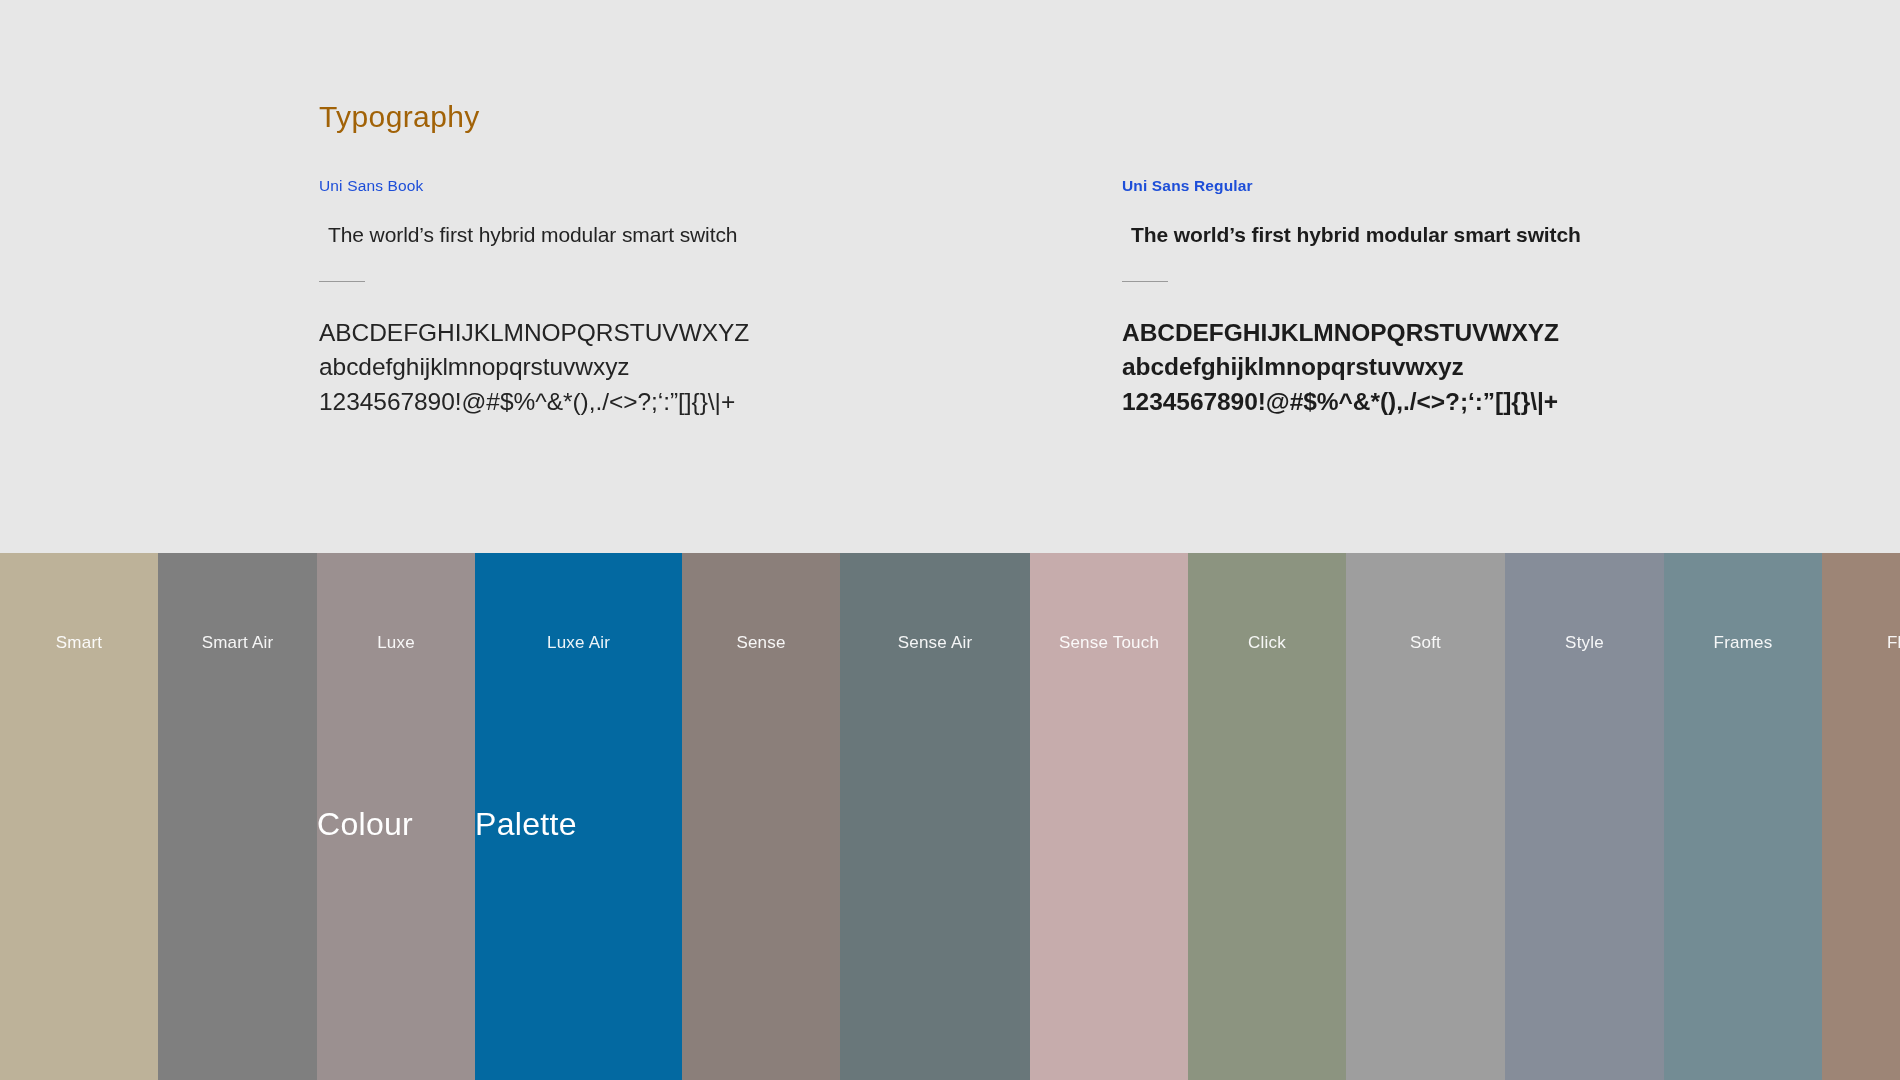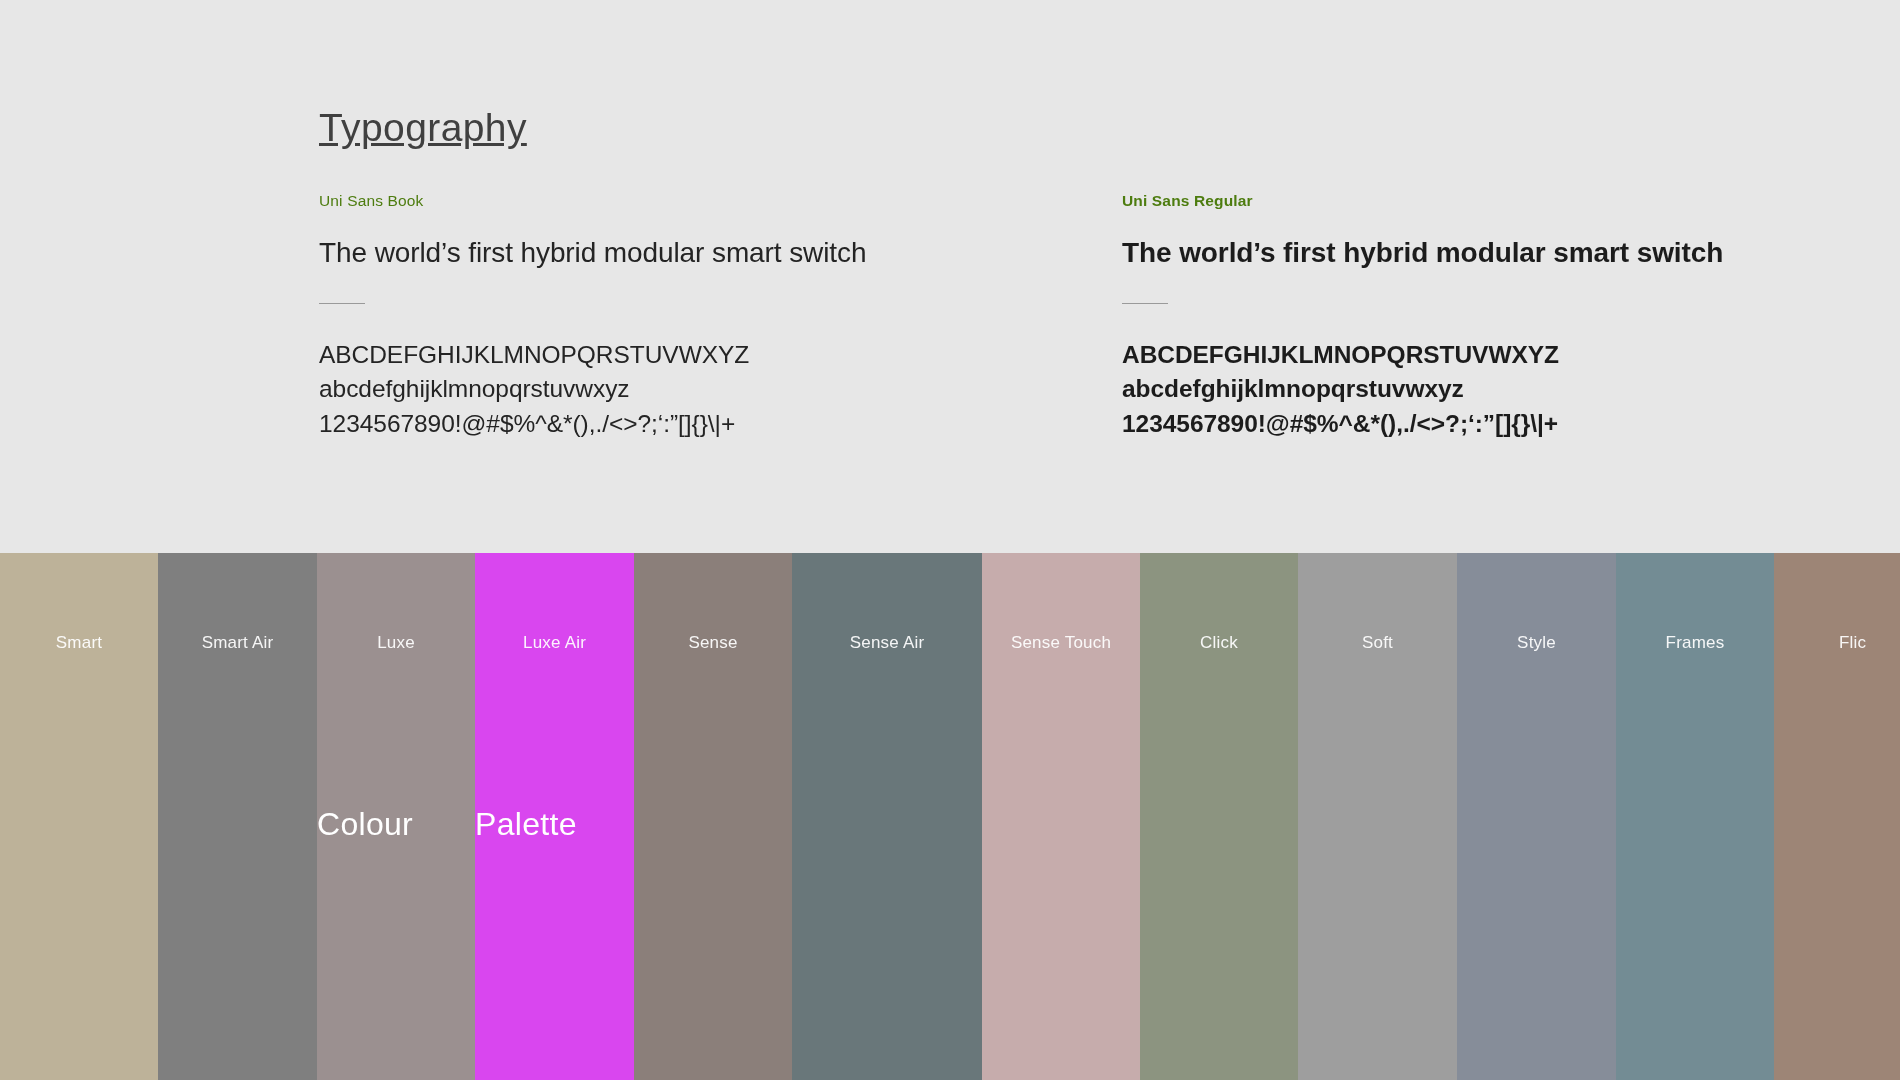--- a/index.html
+++ b/index.html
@@ -31,26 +31,25 @@
     width: 1900px;
     height: 553px;
     background: #e7e7e7;
     box-sizing: border-box;
   }
 
   .section-title {
     position: absolute;
     left: 319px;
     top: 82px;
-    font-size: 39px;
+    font-size: 30px;
     font-weight: 400;
     letter-spacing: 0.4px;
-    color: #404040;
-    line-height: 1;
-    text-decoration: underline;
+    color: #a16207;
+    line-height: 1;
   }
 
   .specimens {
     position: absolute;
     left: 319px;
     top: 178px;
     width: 1500px;
   }
 
   .specimen {
@@ -58,31 +57,31 @@
     top: 0;
     width: 660px;
   }
   .specimen.left  { left: 0px; }
   .specimen.right { left: 803px; }
 
   .specimen-name {
     font-size: 15.5px;
     font-weight: 400;
     letter-spacing: 0.15px;
-    color: #4d7c0f;
-    line-height: 1;
-    margin: 15px 0 30px 0;
+    color: #1d4ed8;
+    line-height: 1;
+    margin: 0 0 30px 0;
   }
 
   .specimen-sentence {
-    font-size: 28px;
+    font-size: 21px;
     letter-spacing: -0.1px;
     color: #232323;
     line-height: 1;
-    margin: 0;
+    margin: 9px;
     white-space: nowrap;
   }
 
   .specimen-rule {
     width: 46px;
     height: 0;
     border-top: 1px solid #9a9a9a;
     margin: 36px 0 34px 0;
   }
 
@@ -186,21 +185,21 @@
   <div class="swatch" style="background: rgb(189, 178, 153); width: 158px;">
         <div class="swatch-label">Smart</div>
       </div>
       <div class="swatch" style="background: rgb(127, 127, 127); width: 159px;">
         <div class="swatch-label">Smart Air</div>
       </div>
       <div class="swatch" style="background: rgb(155, 144, 144); width: 158px;">
         <div class="swatch-label">Luxe</div>
         <div class="swatch-overlay">Colour</div>
       </div>
-      <div class="swatch" style="background: #d946ef; width: 159px;">
+      <div class="swatch" style="background: #0369a1; width: 159px; padding-left: 48px;">
         <div class="swatch-label">Luxe Air</div>
         <div class="swatch-overlay">Palette</div>
       </div>
       <div class="swatch" style="background: rgb(139, 127, 122); width: 158px;">
         <div class="swatch-label">Sense</div>
       </div>
       <div class="swatch" style="background: rgb(105, 119, 122); width: 159px; padding-left: 31px;">
         <div class="swatch-label">Sense Air</div>
       </div>
       <div class="swatch" style="background: rgb(198, 172, 172); width: 158px;">

